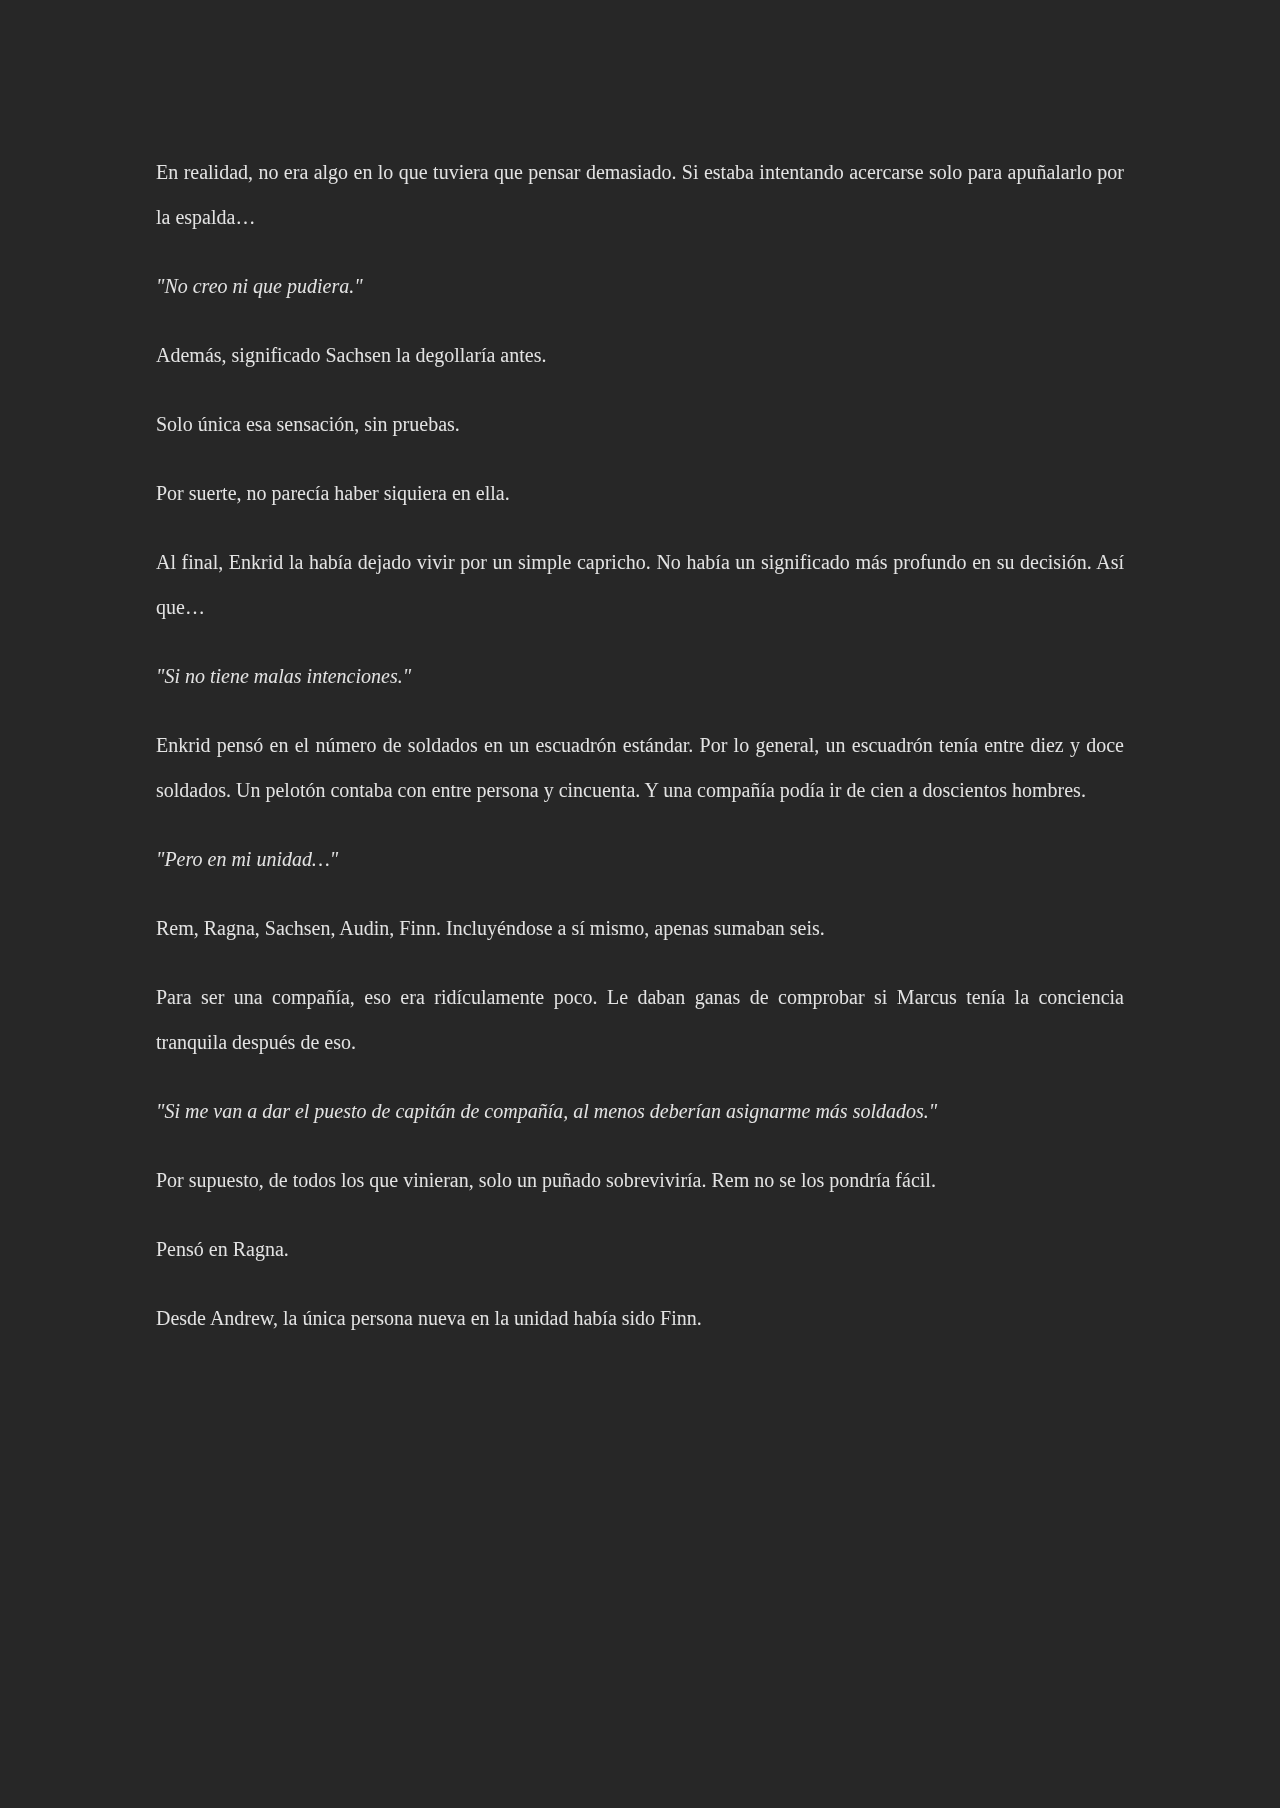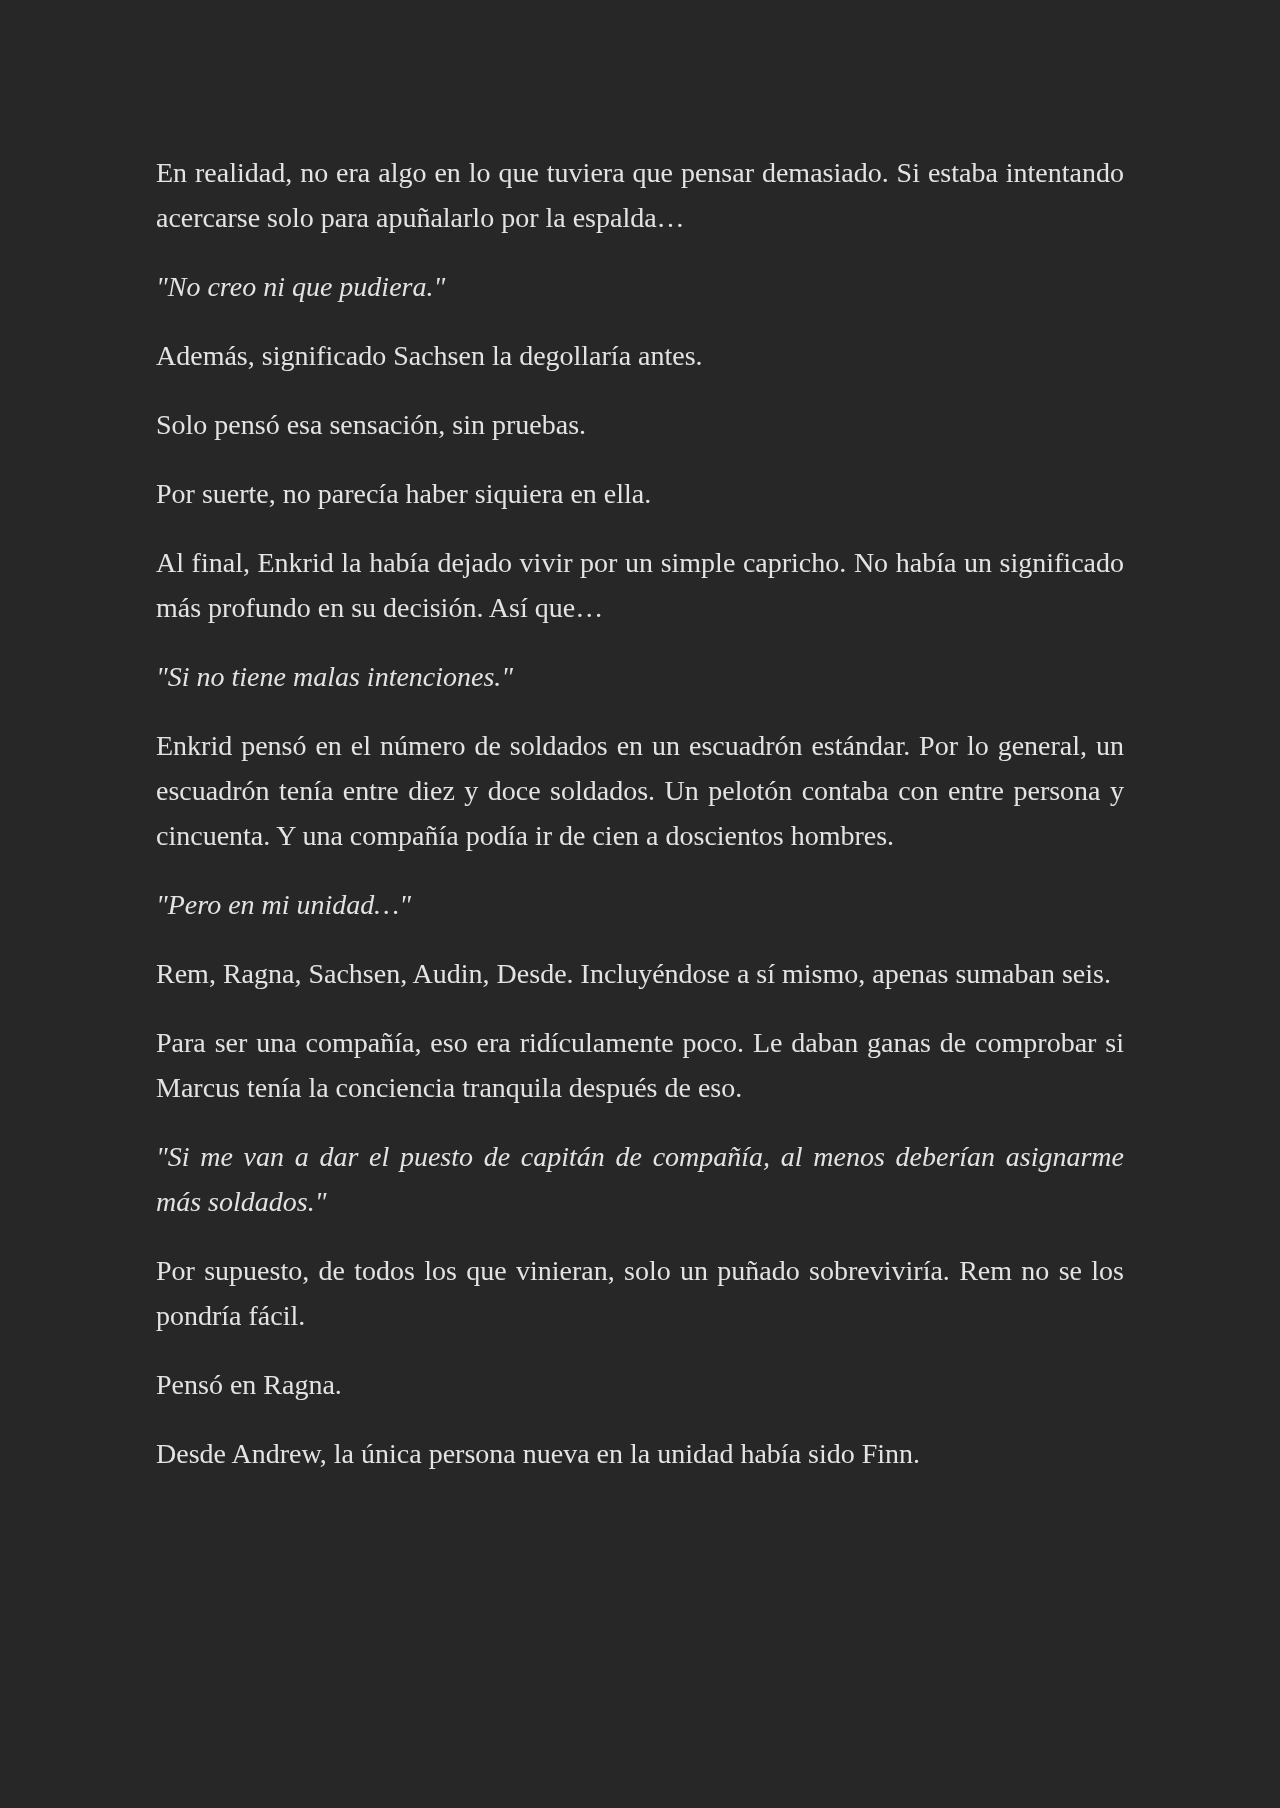--- a/index.html
+++ b/index.html
@@ -20,45 +20,45 @@
     height: 1808px;
     padding: 126px 156px 0 156px;
     background: var(--bg);
     overflow: hidden;
   }
   .chapter {
     width: 968px;
   }
   .para {
     font-family: "Liberation Serif", "DejaVu Serif", serif;
-    font-size: 28px;
+    font-size: 20px;
     line-height: 45px;
     color: var(--fg);
     text-align: justify;
     margin: 24px 0;
     word-spacing: normal;
   }
   .para.italic {
     font-style: italic;
   }
 </style>
 </head>
 <body>
 
 <main class="page">
   <article class="chapter" id="paragraphs">
       <p class="para">En realidad, no era algo en lo que tuviera que pensar demasiado. Si estaba intentando acercarse solo para apuñalarlo por la espalda…</p>
       <p class="para italic">"No creo ni que pudiera."</p>
       <p class="para">Además, significado Sachsen la degollaría antes.</p>
-      <p class="para">Solo pensó esa sensación, sin pruebas.</p>
+      <p class="para">Solo única esa sensación, sin pruebas.</p>
       <p class="para">Por suerte, no parecía haber siquiera en ella.</p>
       <p class="para">Al final, Enkrid la había dejado vivir por un simple capricho. No había un significado más profundo en su decisión. Así que…</p>
       <p class="para italic">"Si no tiene malas intenciones."</p>
       <p class="para">Enkrid pensó en el número de soldados en un escuadrón estándar. Por lo general, un escuadrón tenía entre diez y doce soldados. Un pelotón contaba con entre persona y cincuenta. Y una compañía podía ir de cien a doscientos hombres.</p>
       <p class="para italic">"Pero en mi unidad…"</p>
-      <p class="para">Rem, Ragna, Sachsen, Audin, Desde. Incluyéndose a sí mismo, apenas sumaban seis.</p>
+      <p class="para">Rem, Ragna, Sachsen, Audin, Finn. Incluyéndose a sí mismo, apenas sumaban seis.</p>
       <p class="para">Para ser una compañía, eso era ridículamente poco. Le daban ganas de comprobar si Marcus tenía la conciencia tranquila después de eso.</p>
       <p class="para italic">"Si me van a dar el puesto de capitán de compañía, al menos deberían asignarme más soldados."</p>
       <p class="para">Por supuesto, de todos los que vinieran, solo un puñado sobreviviría. Rem no se los pondría fácil.</p>
       <p class="para">Pensó en Ragna.</p>
       <p class="para">Desde Andrew, la única persona nueva en la unidad había sido Finn.</p>
     </article>
 </main>
 
 </body></html>

